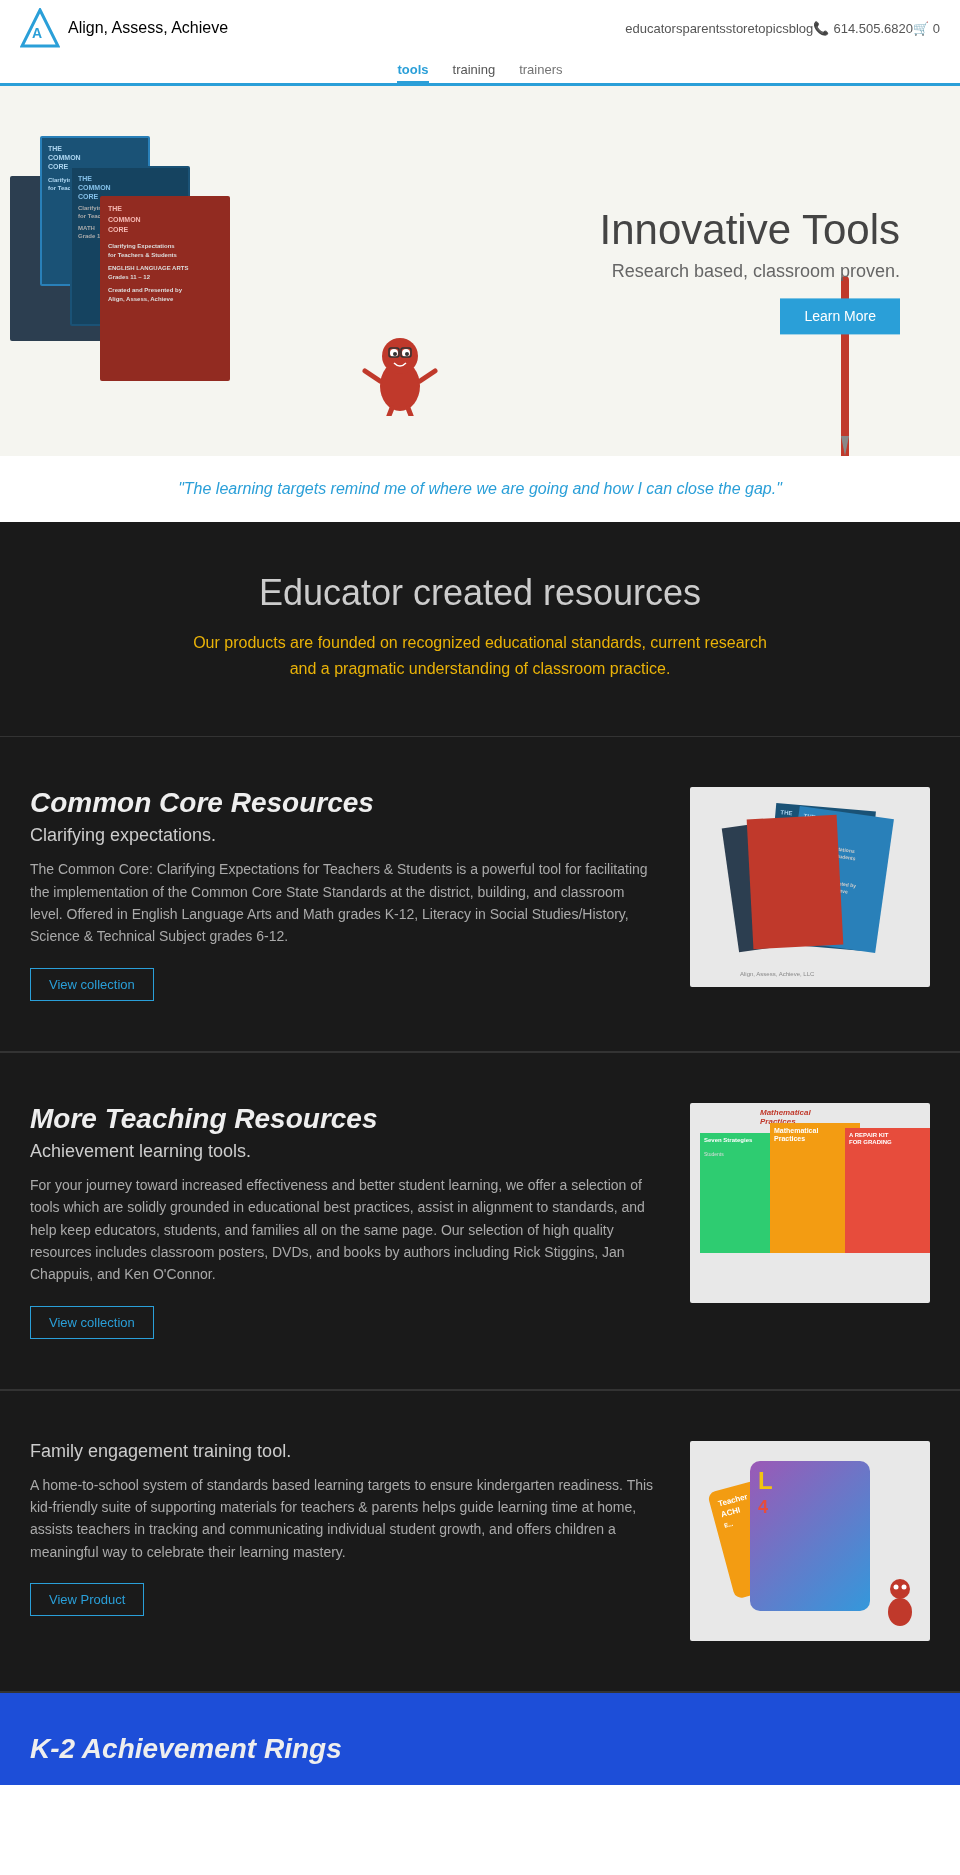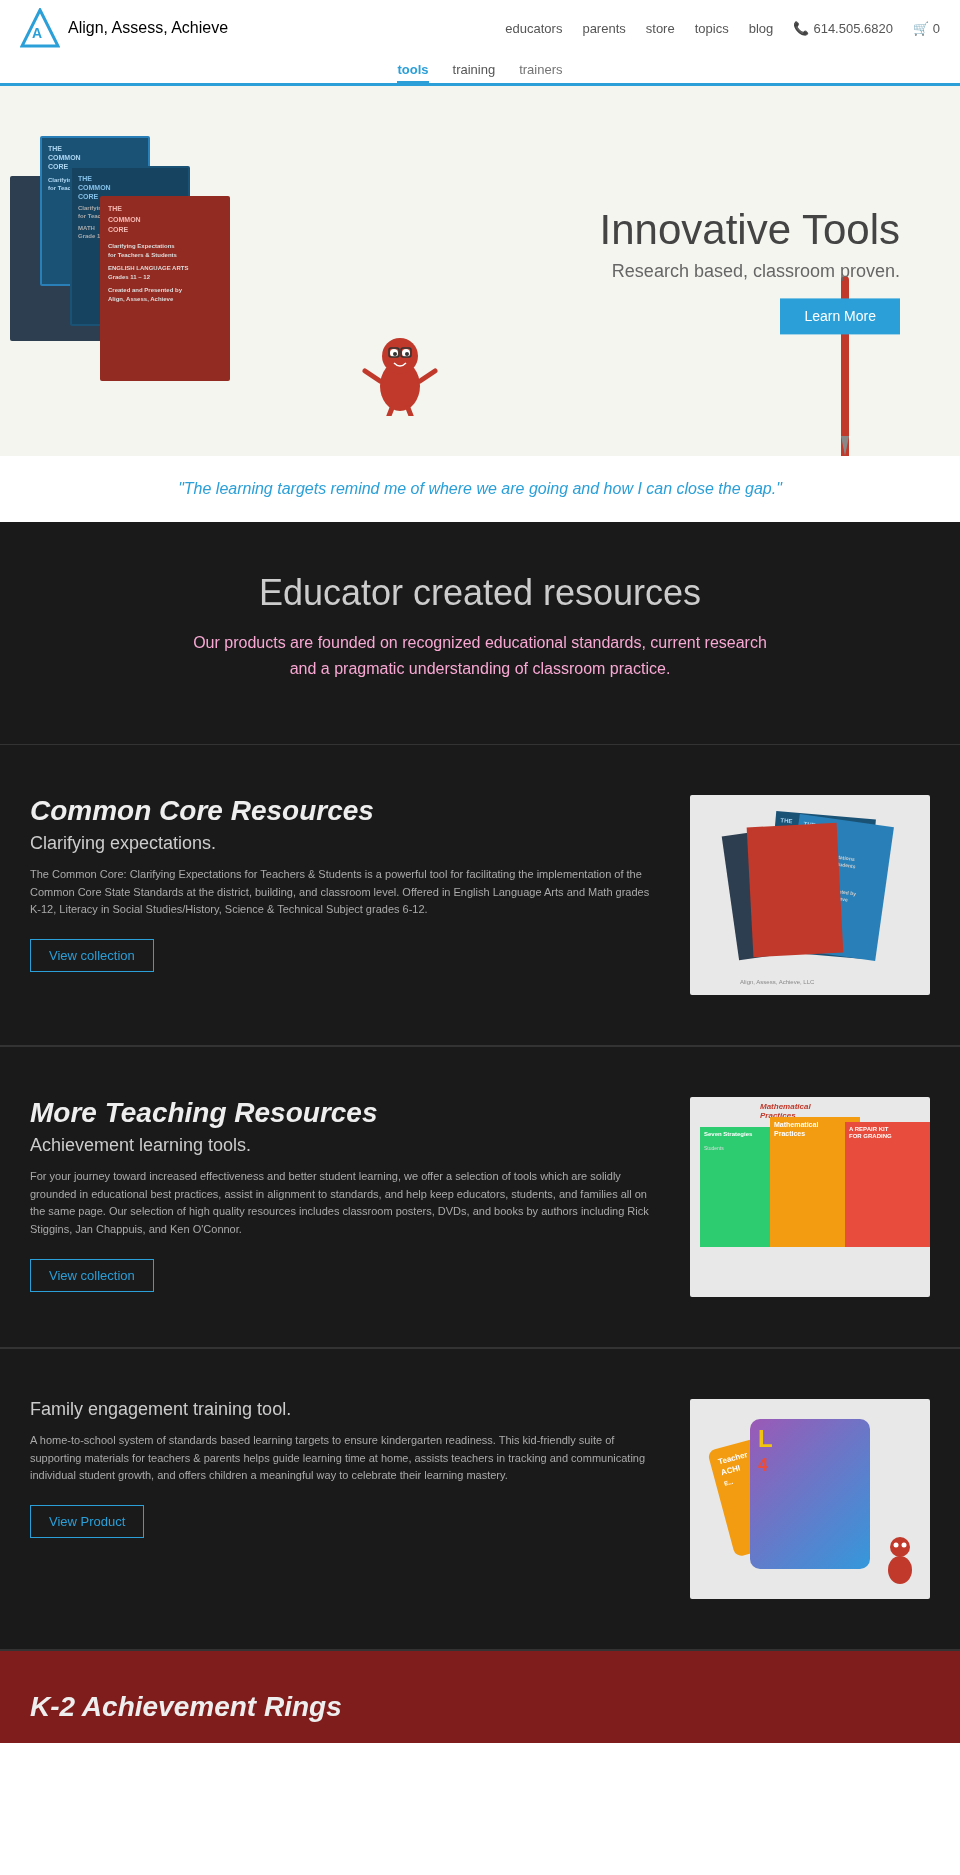--- a/index.html
+++ b/index.html
@@ -22,21 +22,20 @@
       align-items: center;
       gap: 8px;
     }
     #logo-icon {
       width: 40px;
       height: 40px;
     }
     #nav-main {
       display: flex;
       align-items: center;
-      gap: 20px;
     }
     #nav-main a {
       color: #555;
       text-decoration: none;
       font-size: 13px;
     }
     #nav-phone {
       color: #555;
       font-size: 13px;
       display: flex;
@@ -156,23 +155,23 @@
       padding: 50px 40px;
     }
     #dark-intro h2 {
       font-size: 36px;
       color: #ccc;
       font-weight: 300;
       margin-bottom: 16px;
     }
     #dark-intro p {
       font-size: 16px;
-      color: #f9a8d4;
+      color: #eab308;
       max-width: 600px;
-      margin: 13px auto;
+      margin: 5px auto;
       line-height: 1.6;
     }
 
     
     .product-section {
       background: #1a1a1a;
       padding: 50px 30px;
       border-top: 1px solid #333;
     }
     .product-inner {
@@ -191,21 +190,21 @@
       margin-bottom: 6px;
       font-style: italic;
     }
     .product-text h3 {
       font-size: 18px;
       color: #ccc;
       font-weight: normal;
       margin-bottom: 12px;
     }
     .product-text p {
-      font-size: 11px;
+      font-size: 14px;
       color: #aaa;
       line-height: 1.6;
       margin-bottom: 20px;
     }
     .product-image {
       width: 240px;
       height: 200px;
       flex-shrink: 0;
       border-radius: 2px;
       overflow: hidden;
@@ -222,21 +221,21 @@
     }
 
     
     .section-divider {
       height: 1px;
       background: #333;
     }
 
     
     #last-section {
-      background: #7f1d1d;
+      background: #1d4ed8;
       padding: 40px 30px 20px;
       border-top: 1px solid #333;
     }
     #last-section h2 {
       font-size: 28px;
       color: #eee;
       font-weight: bold;
       font-style: italic;
     }
 

